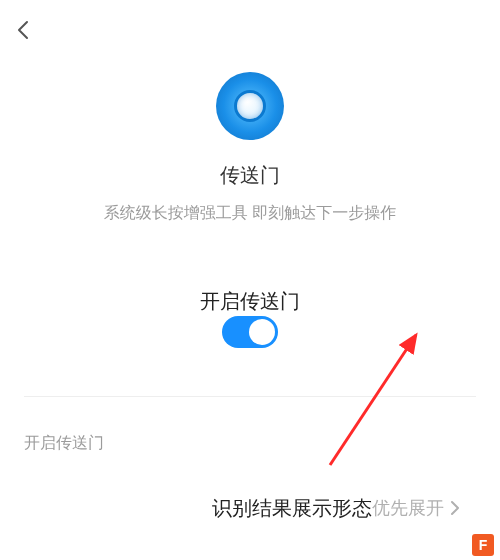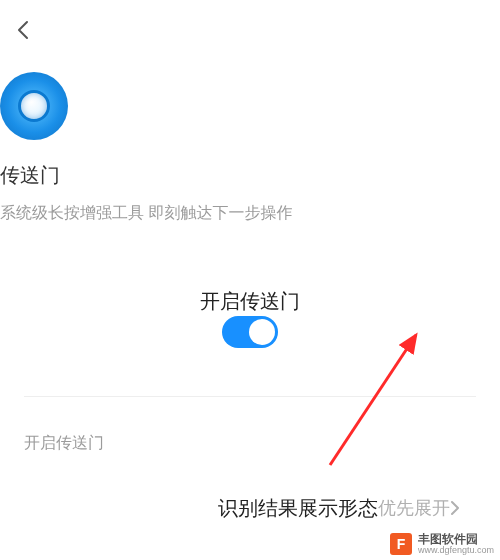--- a/index.html
+++ b/index.html
@@ -16,21 +16,21 @@
       top: 18px;
       left: 12px;
       width: 24px;
       height: 24px;
       cursor: pointer;
     }
     .hero {
       padding-top: 72px;
       display: flex;
       flex-direction: column;
-      align-items: flex-start;
+      align-items: center;
     }
     .app-icon {
       width: 68px;
       height: 68px;
       border-radius: 50%;
       background: radial-gradient(circle at 50% 50%, #5ec4ff 0%, #1a8fe8 55%, #0e6fc2 100%);
       display: flex;
       align-items: center;
       justify-content: center;
       position: relative;
@@ -107,20 +107,21 @@
       justify-content: flex-end;
       cursor: pointer;
     }
     .setting-label {
       font-size: 20px;
       color: #222222;
     }
     .setting-value-wrap {
       display: flex;
       align-items: center;
+      gap: 6px;
     }
     .setting-value {
       font-size: 18px;
       color: #b0b0b0;
     }
     .chevron-right {
       width: 10px;
       height: 16px;
     }
     .arrow-annotation {
@@ -205,17 +206,13 @@
   <defs>
     <marker id="ah" markerWidth="10" markerHeight="10" refX="6" refY="3" orient="auto">
       <path d="M0,0 L7,3 L0,6 Z" fill="#ff2a2a"></path>
     </marker>
   </defs>
   <line x1="12" y1="140" x2="98" y2="10" stroke="#ff2a2a" stroke-width="3" marker-end="url(#ah)"></line>
 </svg>
 
 <div class="watermark">
   <div class="watermark-logo">F</div>
-  <div class="watermark-text">
-    <span class="watermark-name">丰图软件园</span>
-    <span class="watermark-url">www.dgfengtu.com</span>
-  </div>
 </div>
 
 </body></html>

